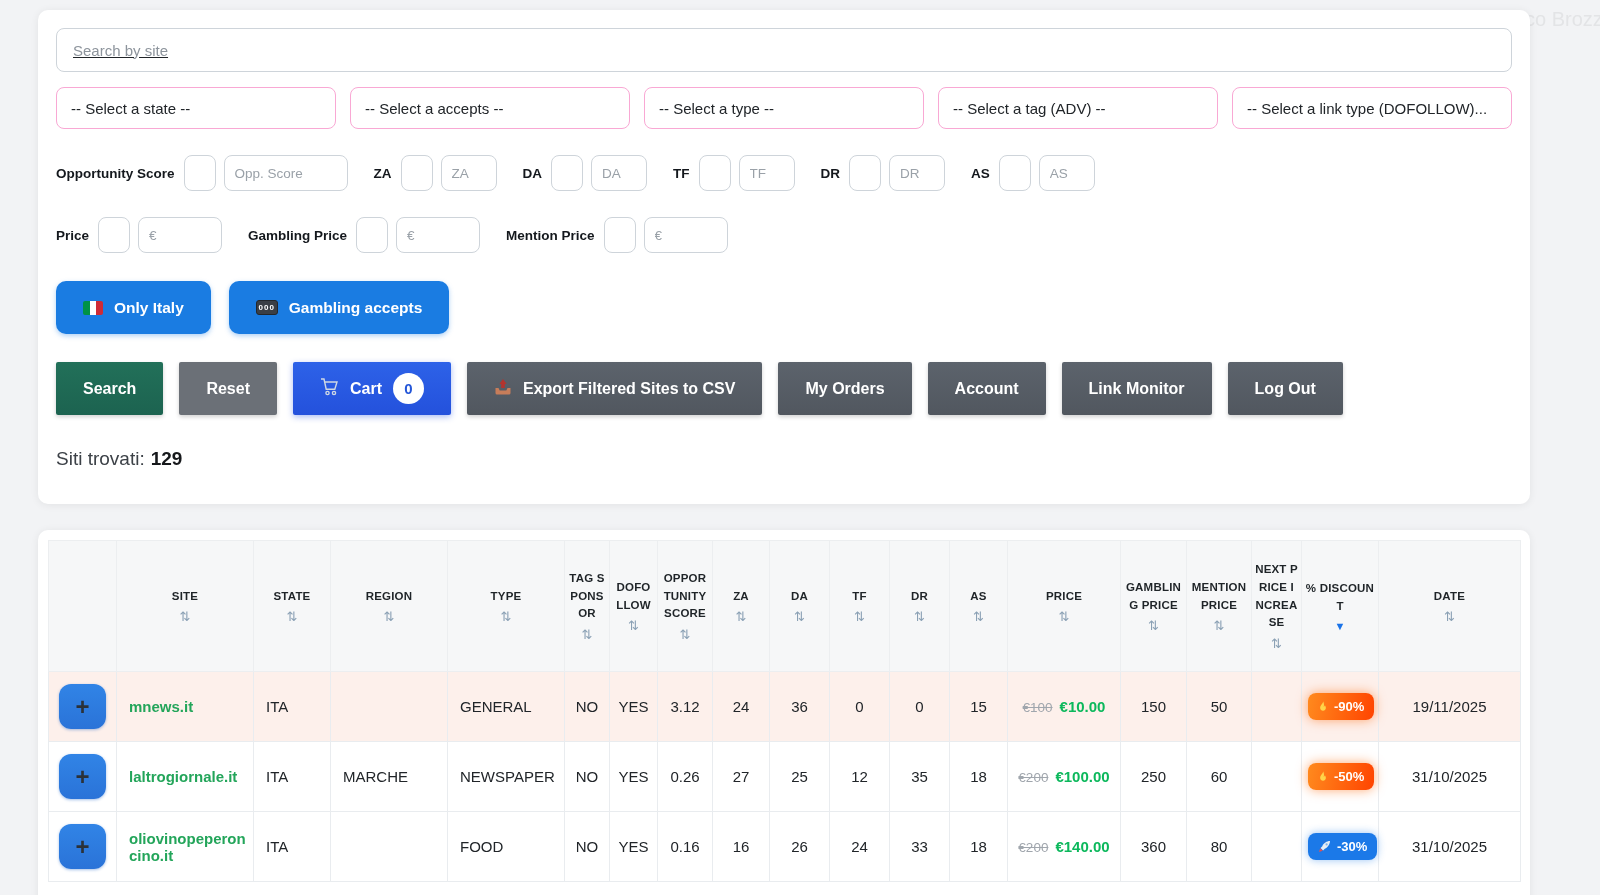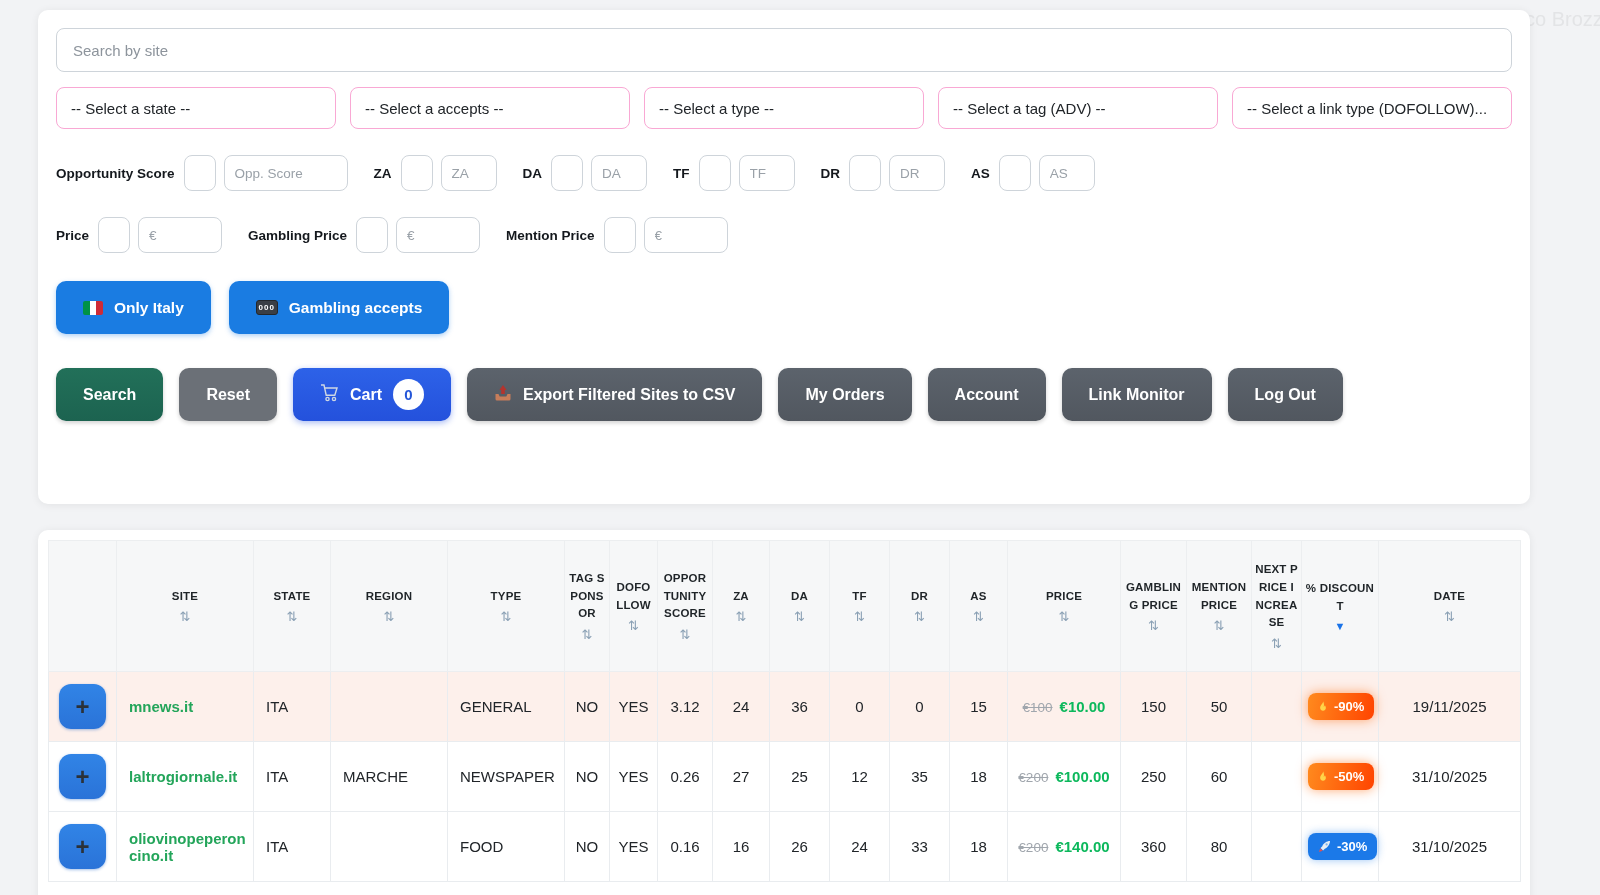--- a/index.html
+++ b/index.html
@@ -20,20 +20,21 @@
     box-shadow: 0 1px 8px rgba(0,0,0,.07);
   }
   .filter-card { top: 10px; height: 494px; padding: 18px; }
   .table-card  { top: 530px; height: 380px; padding: 10px; }
 
   
   .search-input {
     width: 100%; height: 44px; border: 1px solid #ced4da; border-radius: 8px;
     padding: 16px 16px; font-size: 15px; font-family: inherit; color: #212529;
     outline: none;
+    text-decoration: underline;
   }
   .search-input::placeholder { color: #8d949c; }
 
   .select-row { display: flex; gap: 14px; margin-top: 15px; }
   .select {
     flex: 1; height: 42px; border: 1px solid #f9a8d4; border-radius: 8px;
     display: flex; align-items: center; padding: 0 14px;
     font-size: 15px; color: #212529; background: #fff; cursor: pointer;
     white-space: nowrap; overflow: hidden;
   }
@@ -66,25 +67,24 @@
   }
   .slot-icon {
     width: 22px; height: 15px; border-radius: 3px; background: #3a3f46;
     color: #fff; font-size: 8px; font-weight: 700; letter-spacing: 1px;
     display: inline-flex; align-items: center; justify-content: center;
     border: 1px solid #23272c;
   }
 
   .action-row { display: flex; gap: 16px; margin-top: 28px; }
   .btn {
-    height: 53px; border: none; border-radius: 10px; color: #fff;
+    height: 53px; border: none; border-radius: 2px; color: #fff;
     font-weight: 700; font-size: 16px; font-family: inherit; padding: 0 27px;
     display: inline-flex; align-items: center; gap: 11px; cursor: pointer;
     box-shadow: 0 2px 4px rgba(0,0,0,.18);
-    margin-top: 6px;
   }
   .btn-search { background: linear-gradient(#227059, #1c6350); }
   .btn-reset  { background: #6b7077; }
   .btn-cart   { background: linear-gradient(#2d62e8, #2451dc); box-shadow: 0 2px 6px rgba(40,86,224,.4); }
   .btn-slate  { background: linear-gradient(#5c636c, #51575f); }
   .cart-badge {
     width: 31px; height: 31px; border-radius: 50%; background: #fff;
     color: #2456d8; font-size: 15px; font-weight: 700;
     display: inline-flex; align-items: center; justify-content: center;
   }
@@ -238,20 +238,23 @@
       <span>Account</span>
     </button>
     <button class="btn btn-slate">
       <span>Link Monitor</span>
     </button>
     <button class="btn btn-slate">
       <span>Log Out</span>
     </button>
   </div>
 
+  <div class="results">
+    <span>Siti trovati:</span><b>129</b>
+  </div>
 </div>
 
 <div class="card table-card">
   <table>
     <colgroup>
       <col style="width:68px">
         <col style="width:137px">
         <col style="width:77px">
         <col style="width:117px">
       <col style="width:117px">

